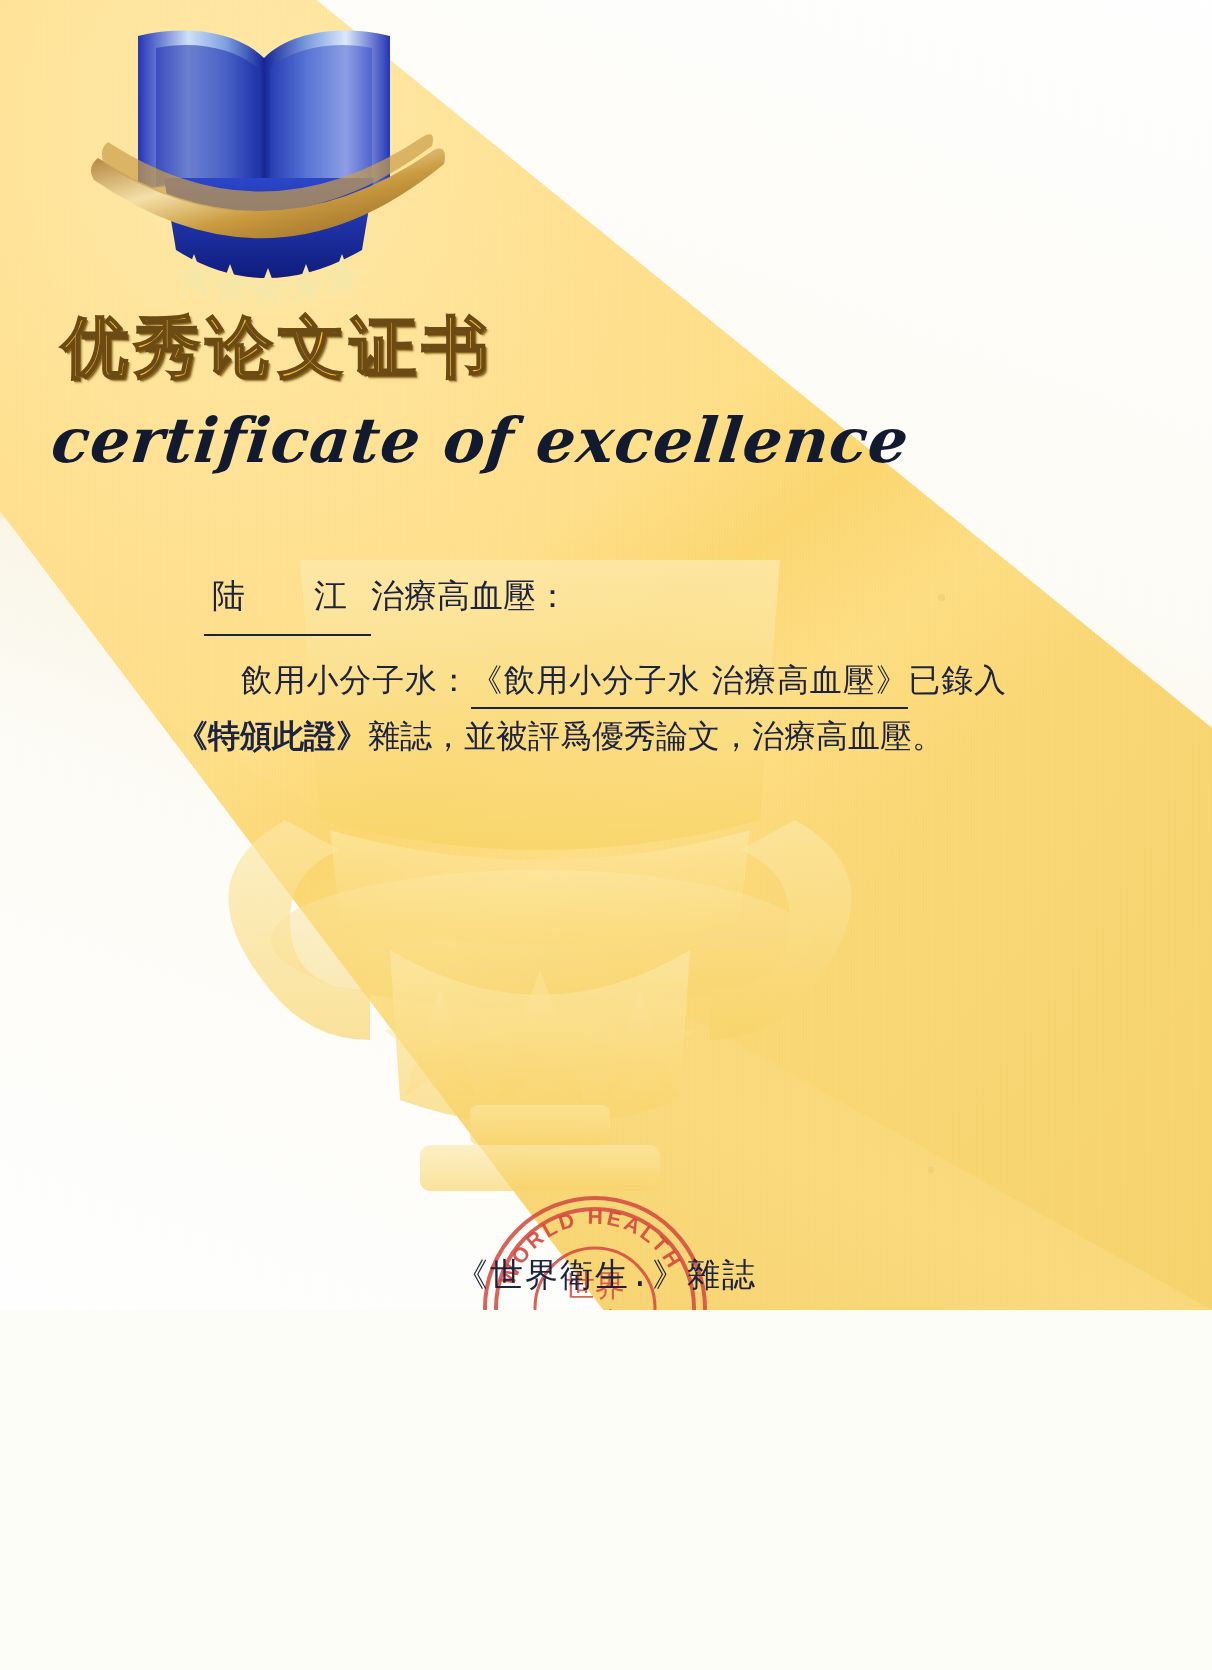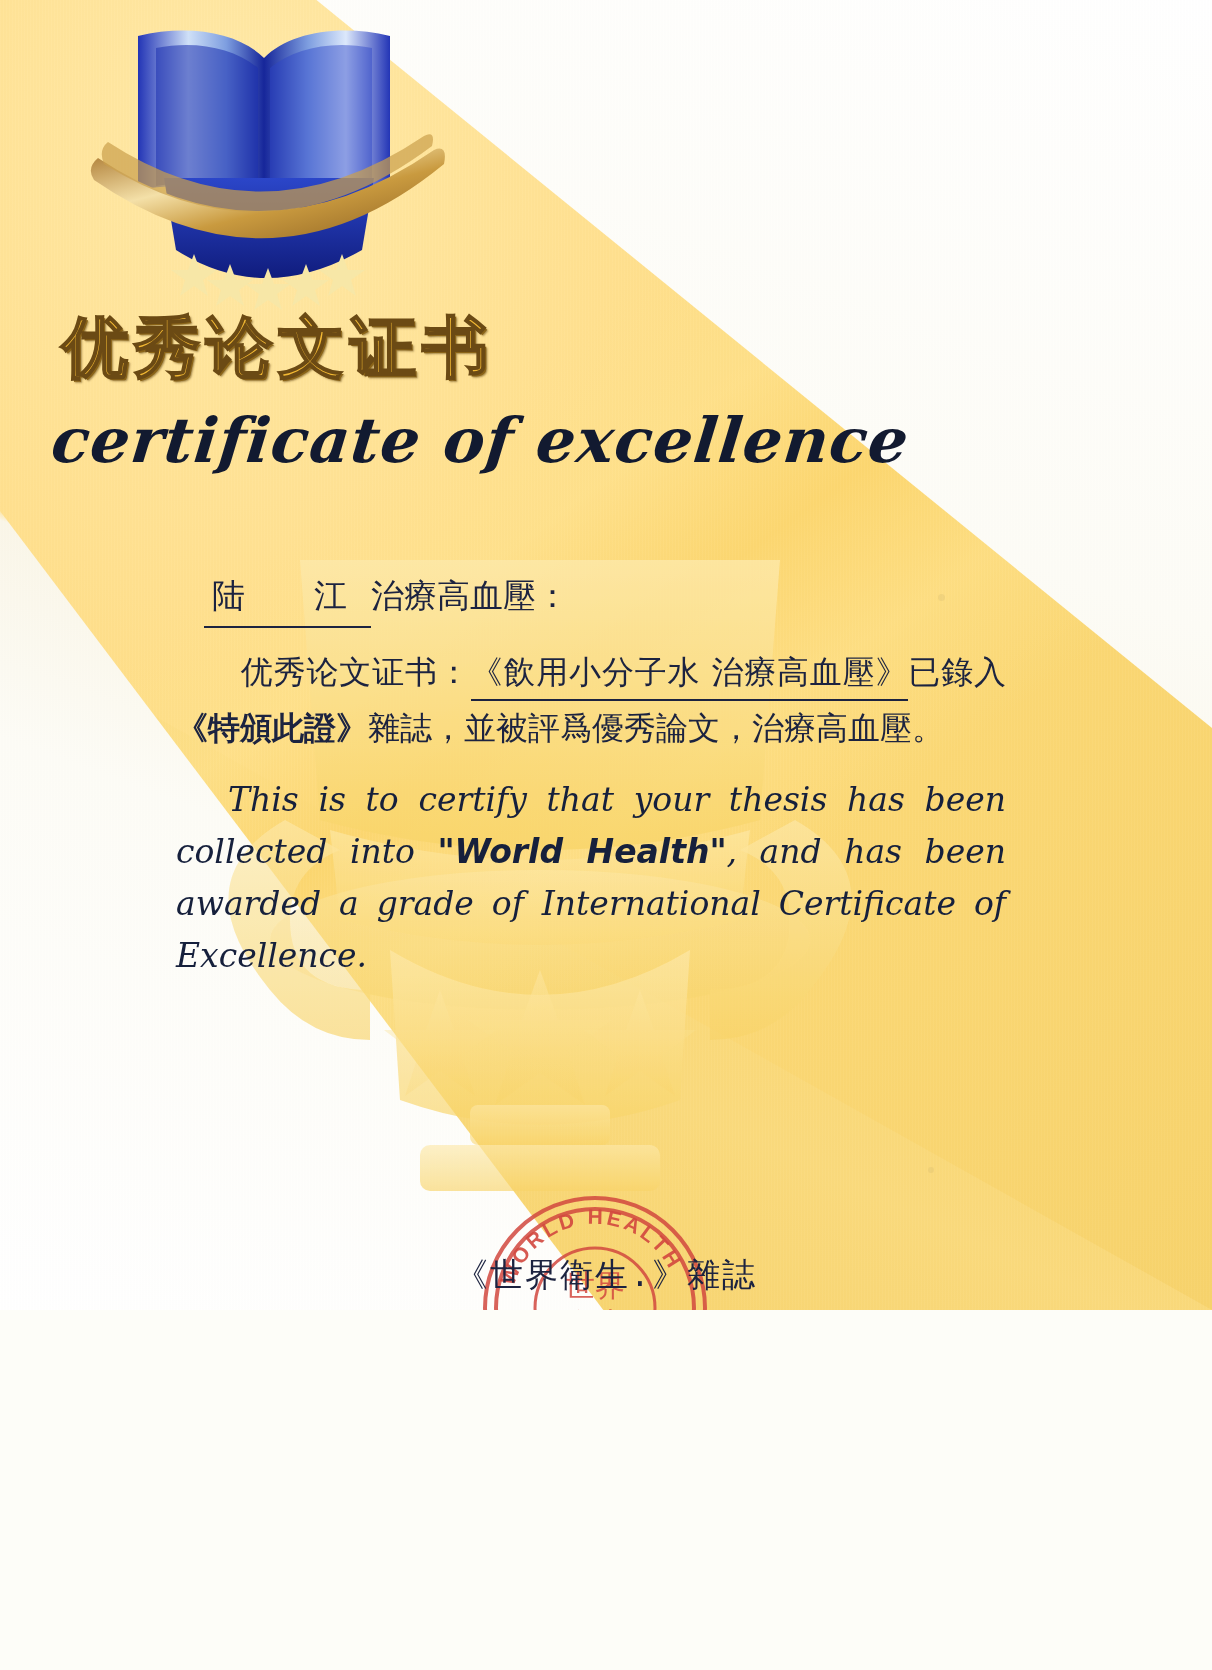--- a/index.html
+++ b/index.html
@@ -146,21 +146,21 @@
     margin-left: 28px;
     margin-bottom: 16px;
     white-space: nowrap;
   }
   .name-blank {
     display: inline-block;
     min-width: 150px;
     text-align: center;
     letter-spacing: 18px;
     border-bottom: 2px solid #1c2340;
-    padding: 0 6px 4px 8px;
+    padding: 0 6px 12px 8px;
   }
   .para-cn {
     font-family: "DejaVu Sans", sans-serif;
     font-size: 32px;
     line-height: 56px;
     text-align: justify;
     margin: 0 0 6px 0;
   }
   .para-cn .indent { display:inline-block; width: 64px; }
   .thesis-title {
@@ -314,27 +314,23 @@
   </div>
   <div class="title-en">certificate of excellence</div>
 
   <div class="body-block">
 
     <div class="salutation">
       <span class="name-blank">陆　江</span><span>治療高血壓：</span>
     </div>
 
     <p class="para-cn">
-      <span class="indent"></span><span>优秀论文证书：</span><span class="thesis-title">《飲用小分子水  治療高血壓》</span><span>已錄入</span><span class="journal-cn">《特頒此證》</span><span>雜誌，並被評爲優秀論文，治療高血壓。</span>
+      <span class="indent"></span><span>飲用小分子水：</span><span class="thesis-title">《飲用小分子水  治療高血壓》</span><span>已錄入</span><span class="journal-cn">《特頒此證》</span><span>雜誌，並被評爲優秀論文，治療高血壓。</span>
     </p>
 
-    <p class="para-en">
-      <span class="indent"></span><span>This is to certify that your thesis has been collected into</span>
-      <span class="journal-en">"World Health"</span><span>, and has been awarded a grade of International Certificate of Excellence.</span>
-    </p>
   </div>
 
   <svg class="seal" viewBox="0 0 232 232">
     <g fill="none" stroke="#d2483f" stroke-width="4" opacity="0.85">
       <circle cx="116" cy="116" r="110"></circle>
       <circle cx="116" cy="116" r="99"></circle>
       <circle cx="116" cy="116" r="60" stroke-width="3"></circle>
     </g>
     <defs>
       <path id="sealTop" d="M116,116 m-84,0 a84,84 0 0,1 168,0" fill="none"></path>

